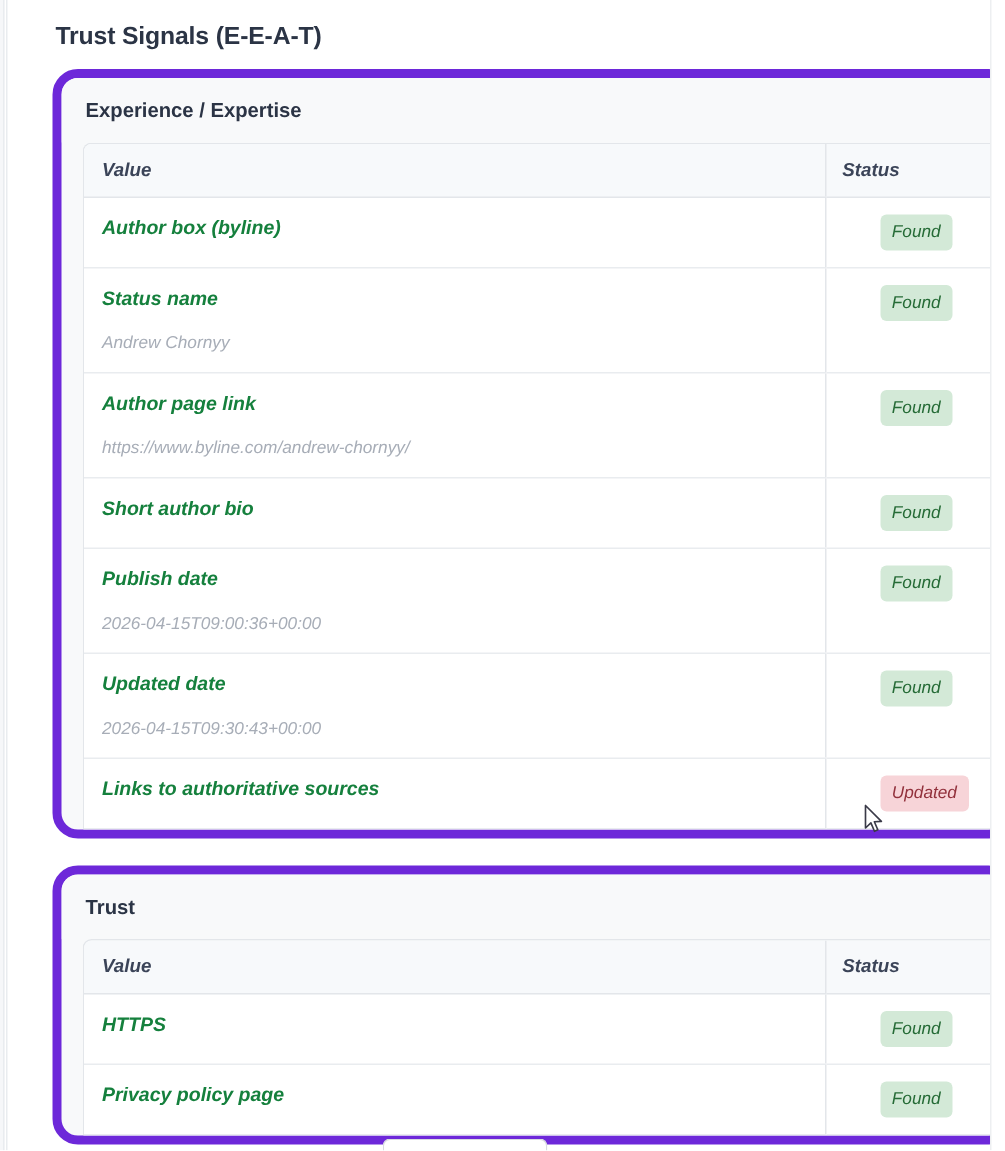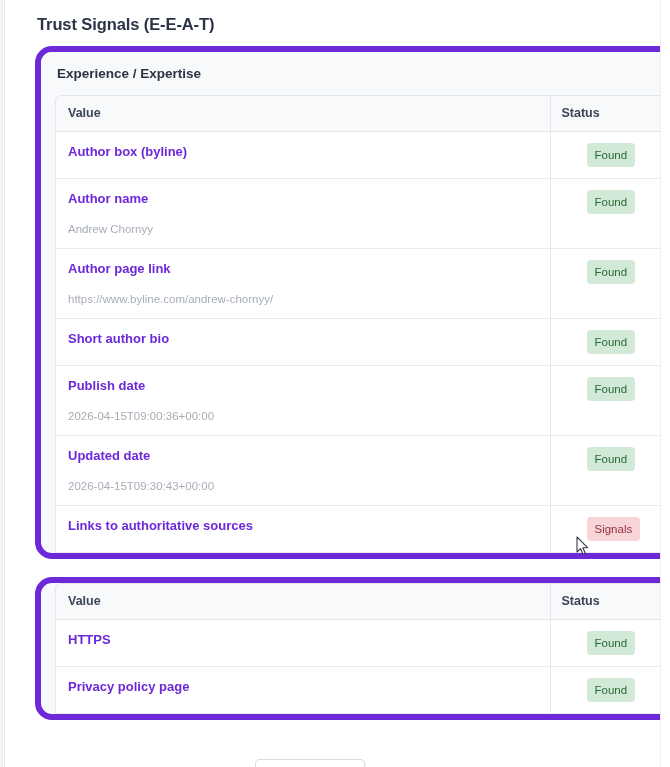--- a/index.html
+++ b/index.html
@@ -81,20 +81,21 @@
   }
 
   .table-wrap {
     margin-left: 14px;
     background: #ffffff;
     border: 1px solid #e3e6ea;
     border-bottom: none;
     border-right: none;
     border-top-left-radius: 6px;
     overflow: hidden;
+    font-style: italic;
   }
 
   table.signals {
     width: 100%;
     border-collapse: collapse;
     table-layout: fixed;
   }
 
   table.signals col.c-value { width: 494px; }
   table.signals col.c-status { width: auto; }
@@ -118,21 +119,21 @@
   table.signals tbody td {
     border-bottom: 1px solid #e9ecef;
     padding: 11px 0 11px 12px;
     vertical-align: top;
     background: #ffffff;
   }
 
   .cell-label {
     font-size: 13px;
     font-weight: 700;
-    color: #6d28d9;
+    color: #15803d;
     line-height: 17px;
     white-space: nowrap;
   }
   .cell-sub {
     font-size: 11.5px;
     font-weight: 400;
     color: #a7adb7;
     line-height: 16px;
     margin-top: 14px;
     white-space: nowrap;
@@ -209,21 +210,21 @@
               </thead>
               <tbody>
                 <tr>
                   <td>
                     <div class="cell-label">Author box (byline)</div>
                   </td>
                   <td class="status-col"><span class="badge found">Found</span></td>
                 </tr>
                 <tr>
                   <td>
-                    <div class="cell-label">Author name</div>
+                    <div class="cell-label">Status name</div>
                     <div class="cell-sub">Andrew Chornyy</div>
                   </td>
                   <td class="status-col"><span class="badge found">Found</span></td>
                 </tr>
                 <tr>
                   <td>
                     <div class="cell-label">Author page link</div>
                     <div class="cell-sub">https://www.byline.com/andrew-chornyy/</div>
                   </td>
                   <td class="status-col"><span class="badge found">Found</span></td>
@@ -245,28 +246,29 @@
                   <td>
                     <div class="cell-label">Updated date</div>
                     <div class="cell-sub">2026-04-15T09:30:43+00:00</div>
                   </td>
                   <td class="status-col"><span class="badge found">Found</span></td>
                 </tr>
                 <tr>
                   <td>
                     <div class="cell-label">Links to authoritative sources</div>
                   </td>
-                  <td class="status-col"><span class="badge missing">Signals</span></td>
+                  <td class="status-col"><span class="badge missing">Updated</span></td>
                 </tr>
               </tbody>
             </table>
           </div>
         </div>
         <div class="card-gap"></div>
         <div class="card">
+          <div class="card-header">Trust</div>
           <div class="table-wrap">
             <table class="signals">
               <colgroup>
                 <col class="c-value">
                 <col class="c-status">
               </colgroup>
               <thead>
                 <tr>
                   <th>Value</th>
                   <th class="status-col">Status</th>

